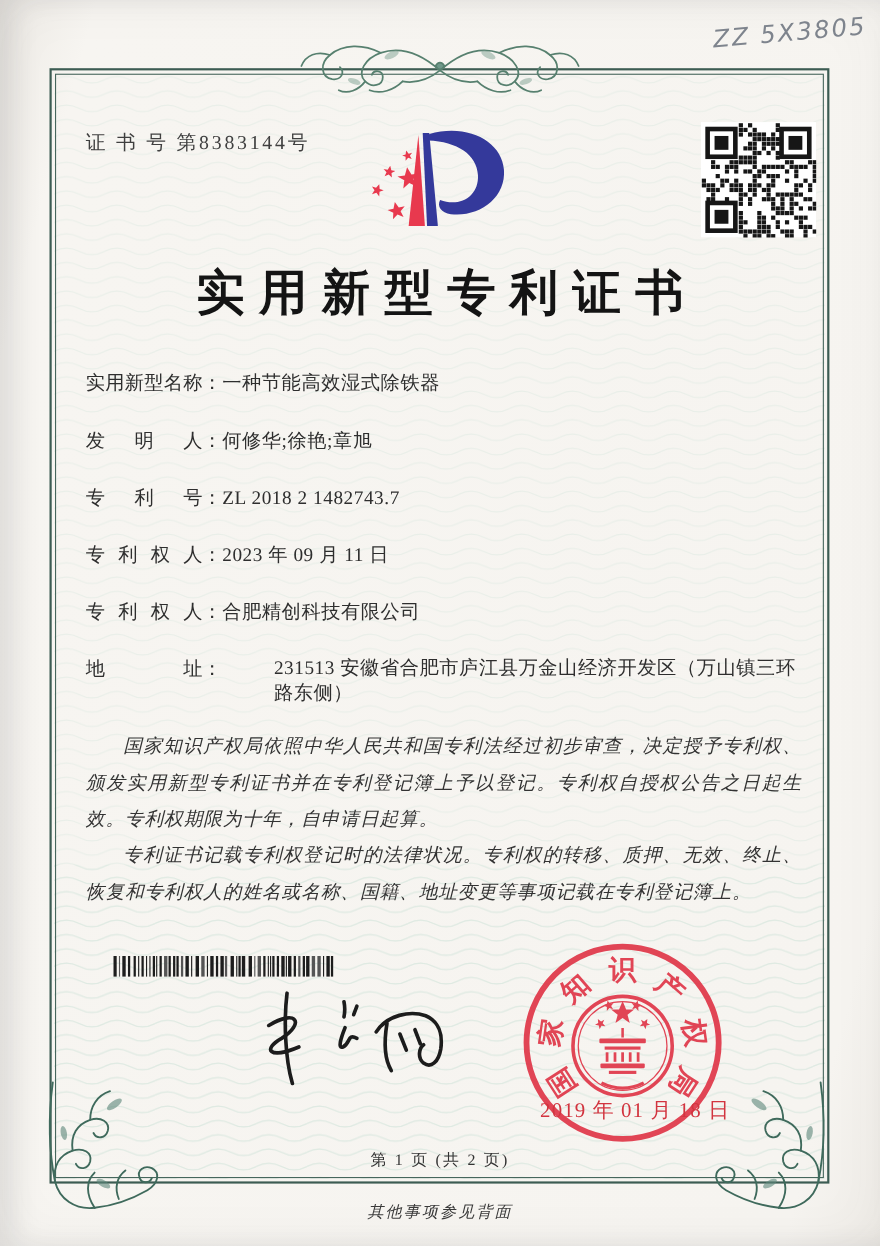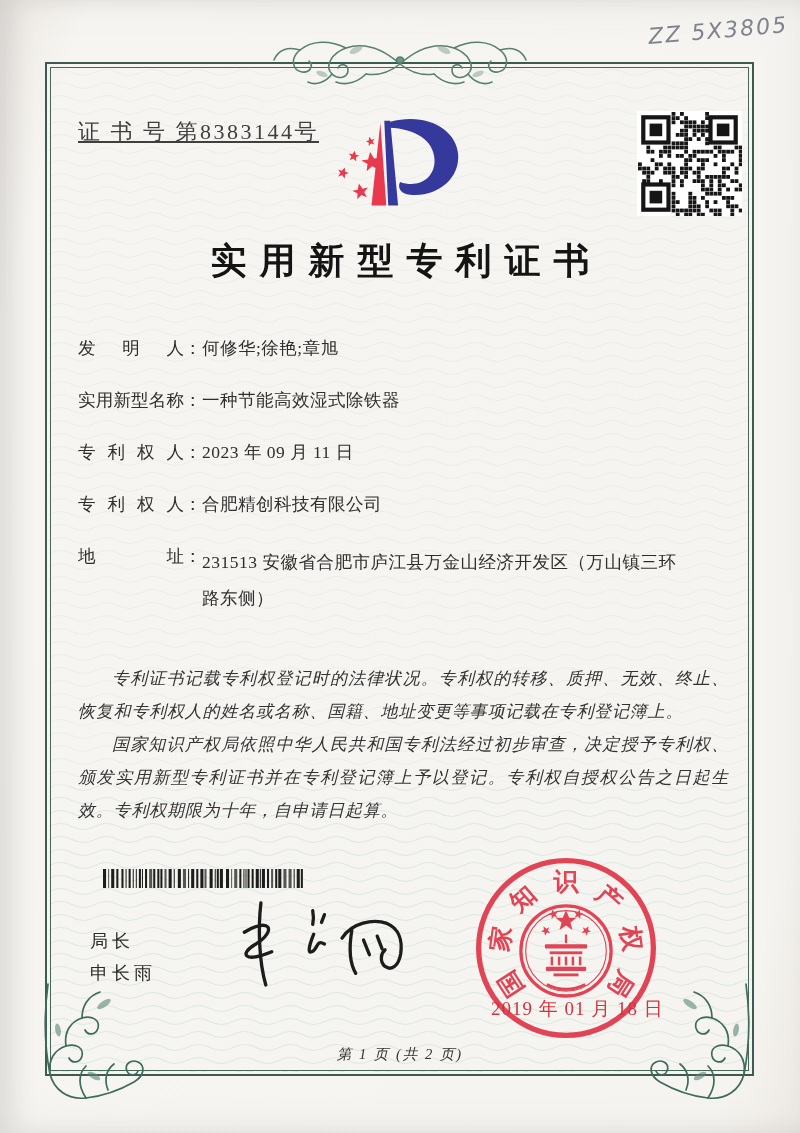--- a/index.html
+++ b/index.html
@@ -18,51 +18,51 @@
   
   .top-ornament { position:absolute; left:270px; top:30px; z-index:2; }
   .corner { position:absolute; z-index:2; }
   .corner-l { left:34px; top:978px; }
   .corner-r { left:644px; top:978px; transform:scaleX(-1); }
   
   .hand { position:absolute; right:12px; top:18px; z-index:3;
     font-family:"DejaVu Sans",sans-serif; font-style:italic; font-size:22px;
     color:#7e848d; transform:rotate(-5deg); letter-spacing:2px; }
   .certno { position:absolute; left:78px; top:117px; z-index:3;
-    font-size:22px; color:#3f3f3f; letter-spacing:2.5px;text-decoration:underline; }
+    font-size:18px; color:#3f3f3f; letter-spacing:2.5px; }
   .logo { position:absolute; left:328px; top:110px; z-index:3; }
   .qr { position:absolute; left:637px; top:111px; z-index:3; }
   .title { position:absolute; left:0; top:237px; width:100%; z-index:3;
-    text-align:center; font-size:36px; font-weight:600; color:#141414;
+    text-align:center; font-size:44px; font-weight:600; color:#141414;
     letter-spacing:13px; padding-left:13px; }
   
   .fields { position:absolute; left:78px; top:336px; width:650px; z-index:3;
     font-size:17.5px; color:#2e2e2e; }
   .row { margin-bottom:28px; white-space:nowrap; }
   .lbl { display:inline-block; width:106px; text-align:justify; text-align-last:justify; }
   .colon { display:inline-block; width:18px; }
   .val { letter-spacing:.5px; }
   .row-addr { margin-bottom:9px; }
   .row-addr .val { display:inline-block; width:478px; white-space:normal;
-    vertical-align:top; line-height:36px; }
+    vertical-align:top; line-height:22px;margin-left:47px; }
   .lbl2 { margin-left:54px; letter-spacing:2px; }
   
   .paras { position:absolute; left:78px; top:662px; width:651px; z-index:3;
     font-size:17px; color:#333; font-style:italic; }
   .paras p { text-indent:2em; text-align:justify; line-height:33px; letter-spacing:.8px; }
   
   .barcode { position:absolute; left:103px; top:869px; z-index:3; }
   .sig-block { position:absolute; left:90px; top:925px; z-index:3;
     font-size:18px; color:#2c2c2c; letter-spacing:4px; line-height:32px; }
   .scrawl { position:absolute; left:215px; top:893px; z-index:4; }
   .seal { position:absolute; left:470px; top:852px; z-index:3; opacity:.93; }
   .seal-date { position:absolute; left:491px; top:996px; z-index:4;
     font-size:19px; color:#d2343f; letter-spacing:1px; }
   .pageno { position:absolute; left:0; top:1045px; width:100%; z-index:3;
-    text-align:center; font-size:14.5px; color:#333; letter-spacing:2px;font-style:italic; }
+    text-align:center; font-size:14.5px; color:#333; letter-spacing:2px; }
   .backnote { position:absolute; left:0; top:1092px; width:100%; z-index:3;
     text-align:center; font-size:14.5px; color:#3a3a3a; font-style:italic; letter-spacing:2px; }
 </style>
 </head>
 <body>
 
 <div class="photo">
 
   <svg class="waves" width="701" height="1006">
     <defs>
@@ -366,39 +366,42 @@
       <rect x="79.8" y="12.600000000000001" width="12.600000000000001" height="12.600000000000001" fill="#161616"></rect>
       <rect x="4.2" y="71.4" width="29.400000000000002" height="29.400000000000002" fill="#161616"></rect>
       <rect x="8.4" y="75.60000000000001" width="21" height="21" fill="#ffffff"></rect>
       <rect x="12.600000000000001" y="79.8" width="12.600000000000001" height="12.600000000000001" fill="#161616"></rect>
     </svg>
 
   <h1 class="title">实用新型专利证书</h1>
 
   <div class="fields">
     <div class="row">
+      <span class="lbl">实用新型名称</span><span class="colon">：</span><span class="val">一种节能高效湿式除铁器</span>
+    </div>
+    <div class="row">
       <span class="lbl">发明人</span><span class="colon">：</span><span class="val">何修华;徐艳;章旭</span>
     </div>
     <div class="row">
-      <span class="lbl">实用新型名称</span><span class="colon">：</span><span class="val">一种节能高效湿式除铁器</span>
+      <span class="lbl">专利号</span><span class="colon">：</span><span class="val">ZL 2018 2 1482743.7</span>
     </div>
     <div class="row">
       <span class="lbl">专利权人</span><span class="colon">：</span><span class="val">2023 年 09 月 11 日</span>
     </div>
     <div class="row">
       <span class="lbl">专利权人</span><span class="colon">：</span><span class="val">合肥精创科技有限公司</span>
     </div>
     <div class="row row-addr">
       <span class="lbl">地址</span><span class="colon">：</span><span class="val">231513 安徽省合肥市庐江县万金山经济开发区（万山镇三环路东侧）</span>
     </div>
   </div>
 
   <div class="paras">
+    <p>国家知识产权局依照中华人民共和国专利法经过初步审查，决定授予专利权、颁发实用新型专利证书并在专利登记簿上予以登记。专利权自授权公告之日起生效。专利权期限为十年，自申请日起算。</p>
     <p>专利证书记载专利权登记时的法律状况。专利权的转移、质押、无效、终止、恢复和专利权人的姓名或名称、国籍、地址变更等事项记载在专利登记簿上。</p>
-    <p>国家知识产权局依照中华人民共和国专利法经过初步审查，决定授予专利权、颁发实用新型专利证书并在专利登记簿上予以登记。专利权自授权公告之日起生效。专利权期限为十年，自申请日起算。</p>
   </div>
 
   <svg class="barcode" id="barcode" width="205" height="19" viewBox="0 0 200 24" preserveAspectRatio="none">
       <rect x="0" y="0" width="3" height="24" fill="#1d1d1d"></rect>
       <rect x="5" y="0" width="1" height="24" fill="#555"></rect>
       <rect x="8" y="0" width="3" height="24" fill="#1d1d1d"></rect>
       <rect x="13" y="0" width="2" height="24" fill="#1d1d1d"></rect>
       <rect x="18" y="0" width="2" height="24" fill="#1d1d1d"></rect>
       <rect x="22" y="0" width="1" height="24" fill="#1d1d1d"></rect>
       <rect x="25" y="0" width="2" height="24" fill="#1d1d1d"></rect>
@@ -440,24 +443,20 @@
       <rect x="164" y="0" width="2" height="24" fill="#555"></rect>
       <rect x="168" y="0" width="2" height="24" fill="#1d1d1d"></rect>
       <rect x="171" y="0" width="3" height="24" fill="#1d1d1d"></rect>
       <rect x="176" y="0" width="3" height="24" fill="#555"></rect>
       <rect x="181" y="0" width="3" height="24" fill="#555"></rect>
       <rect x="186" y="0" width="1" height="24" fill="#1d1d1d"></rect>
       <rect x="189" y="0" width="3" height="24" fill="#1d1d1d"></rect>
       <rect x="193" y="0" width="2" height="24" fill="#1d1d1d"></rect>
     </svg>
 
-  <div class="sig-block">
-    <div>局长</div>
-    <div>申长雨</div>
-  </div>
 
   <svg class="scrawl" width="215" height="98" viewBox="0 0 220 100">
     <g fill="none" stroke="#1c1c1c" stroke-width="3.4" stroke-linecap="round">
       <path d="M30,40 C56,24 64,38 42,52 C24,62 30,72 58,60"></path>
       <path d="M47,10 C44,35 45,70 52,94"></path>
       <path d="M100,18 C101,23 101,27 100,32"></path>
       <path d="M112,22 L109,30"></path>
       <path d="M101,42 C97,52 94,62 99,60 C106,57 103,47 112,52"></path>
       <path d="M130,46 C140,30 162,26 176,31 C188,36 192,48 190,62 C188,74 181,80 174,75 C168,70 170,61 174,58"></path>
       <path d="M140,38 C137,56 138,72 144,82"></path>
@@ -494,14 +493,15 @@
       <rect x="105.9" y="109" width="2.6" height="9"></rect>
       <rect x="113.4" y="109" width="2.6" height="9"></rect>
       <rect x="79" y="119.5" width="42" height="4.5" rx="1"></rect>
       <rect x="87" y="126.5" width="26" height="3"></rect>
       <path d="M80,138 Q100,148 120,138" fill="none" stroke="#e0384a" stroke-width="3"></path>
     </g>
   </svg>
   <div class="seal-date">2019 年 01 月 18 日</div>
 
   <div class="pageno">第 1 页 (共 2 页)</div>
+  <div class="backnote">其他事项参见背面</div>
 
 </div>
 
 </body></html>

